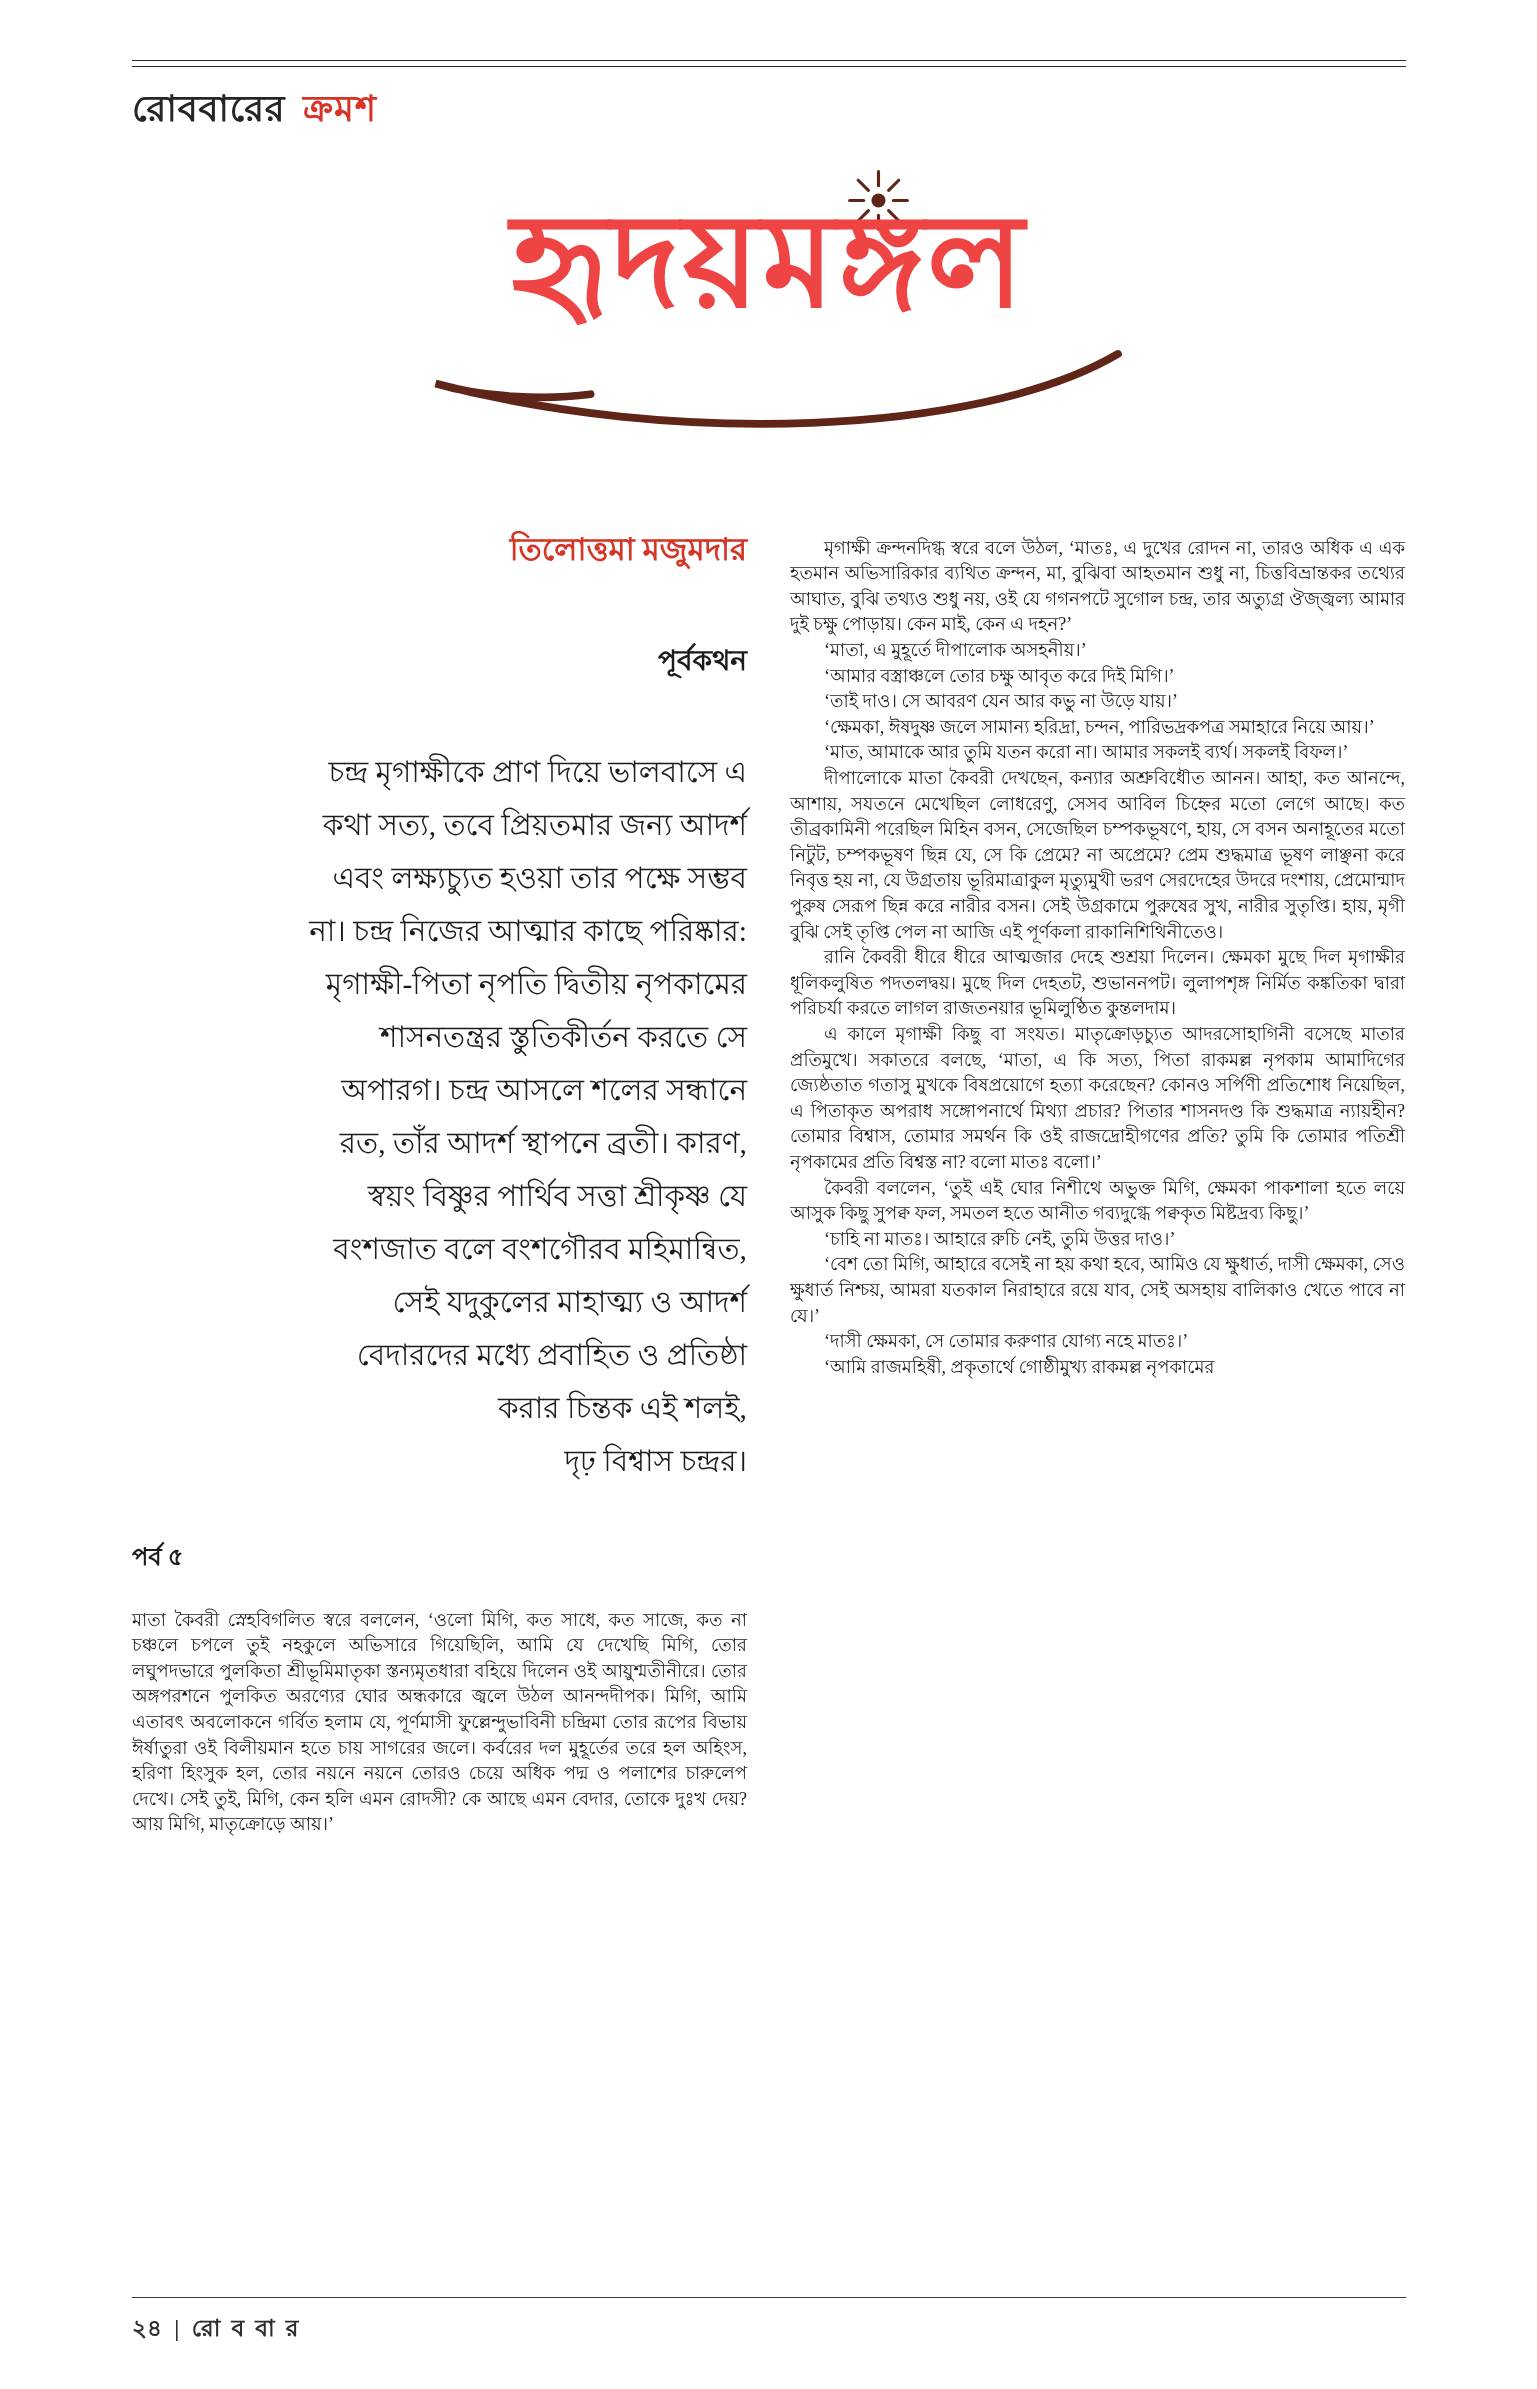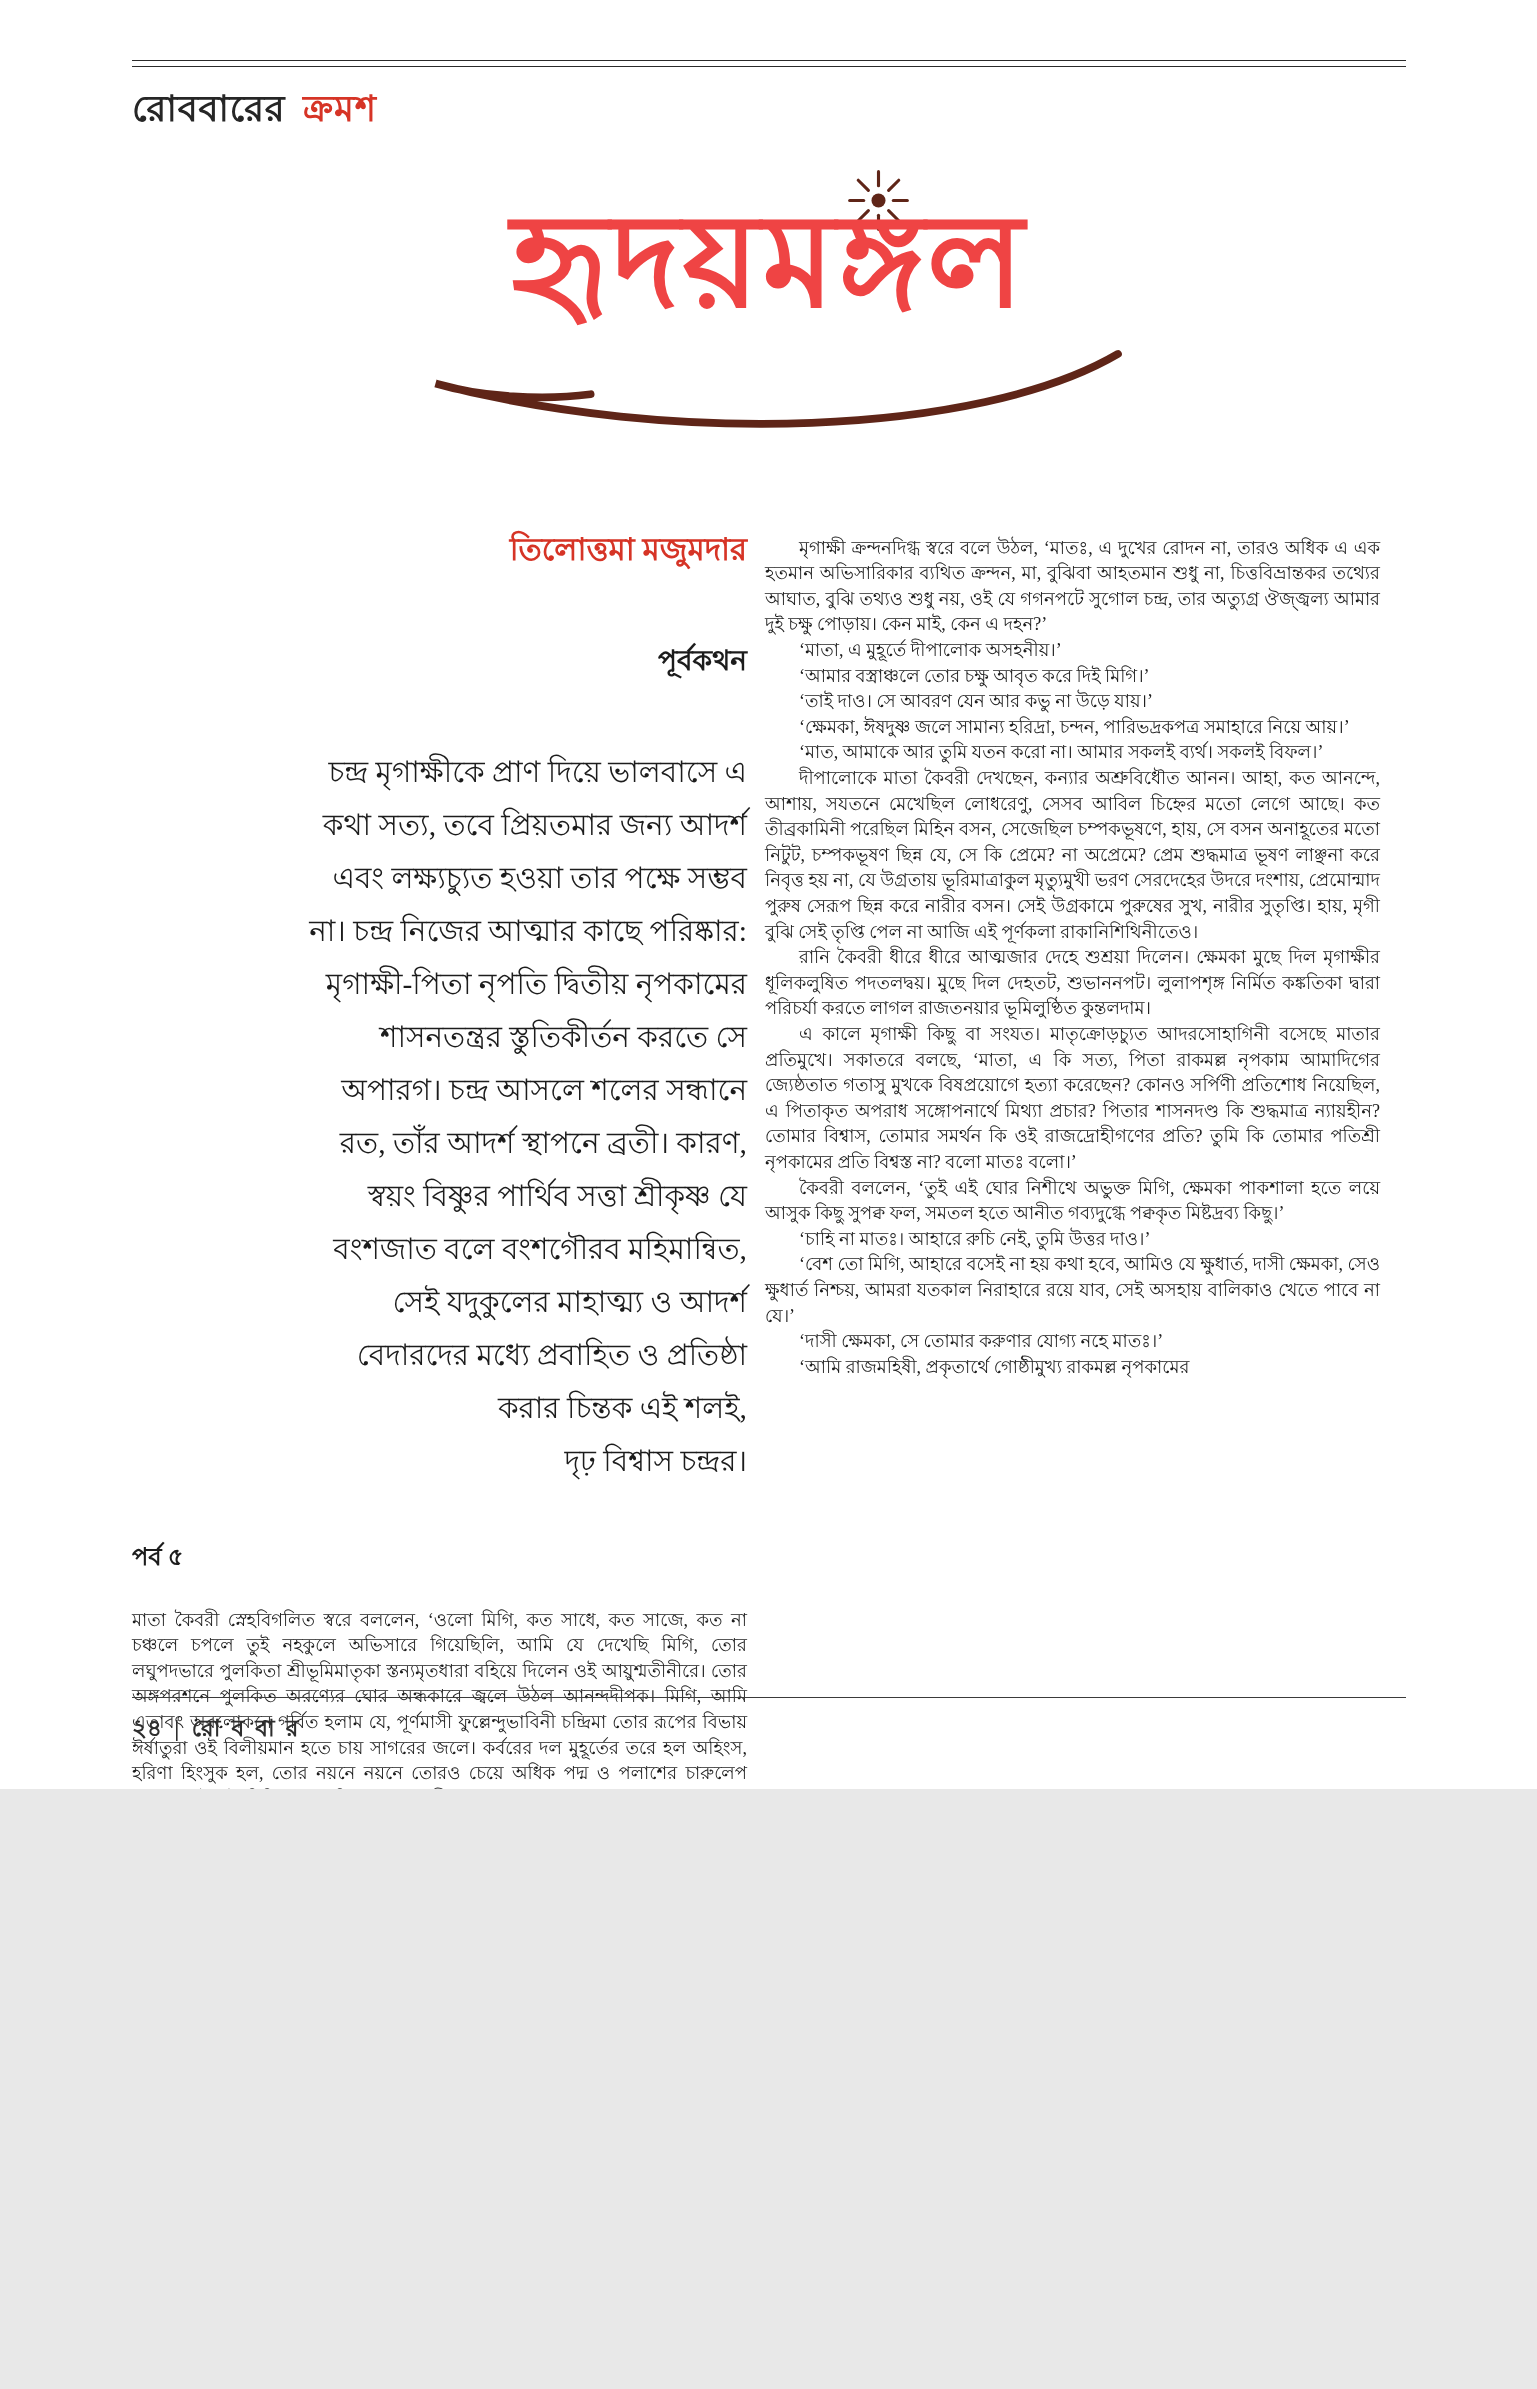--- a/index.html
+++ b/index.html
@@ -1,20 +1,20 @@
 <!DOCTYPE html>
 <html lang="bn" style="font-size:12.4px"><head>
 <meta charset="utf-8">
 <style>
   * { box-sizing: border-box; }
   html, body { margin: 0; padding: 0; background: #e8e8e8; }
   .page {
     position: relative;
     width: 1538px;
-    height: 1789px;
+    height: 2389px;
     margin: 0 auto;
     background: #ffffff;
     font-family: "Liberation Serif", "DejaVu Serif", serif;
     color: #1c1c1c;
     padding: 60px 132px 0 132px;
     overflow: hidden;
   }
   
   .top-rule {
     height: 7px;
@@ -46,21 +46,21 @@
     letter-spacing: 3.1px;
     line-height: 1.1;
     position: relative;
     z-index: 2;
   }
   .masthead svg { position: absolute; z-index: 1; }
   .sun-ornament { left: 56%; top: 6.2px; }
   .logo-flourish { left: 50%; transform: translateX(-50%); top: 182px; }
 
   
-  .columns { display: flex; gap: 18px; margin-top: 37px; }
+  .columns { display: flex; gap: 43px; margin-top: 37px; }
   .col { width: 615px; }
 
   .author {
     color: #d63426;
     font-weight: bold;
     font-size: 31px;
     text-align: right;
     line-height: 1.2;
   }
   .section-heading {

